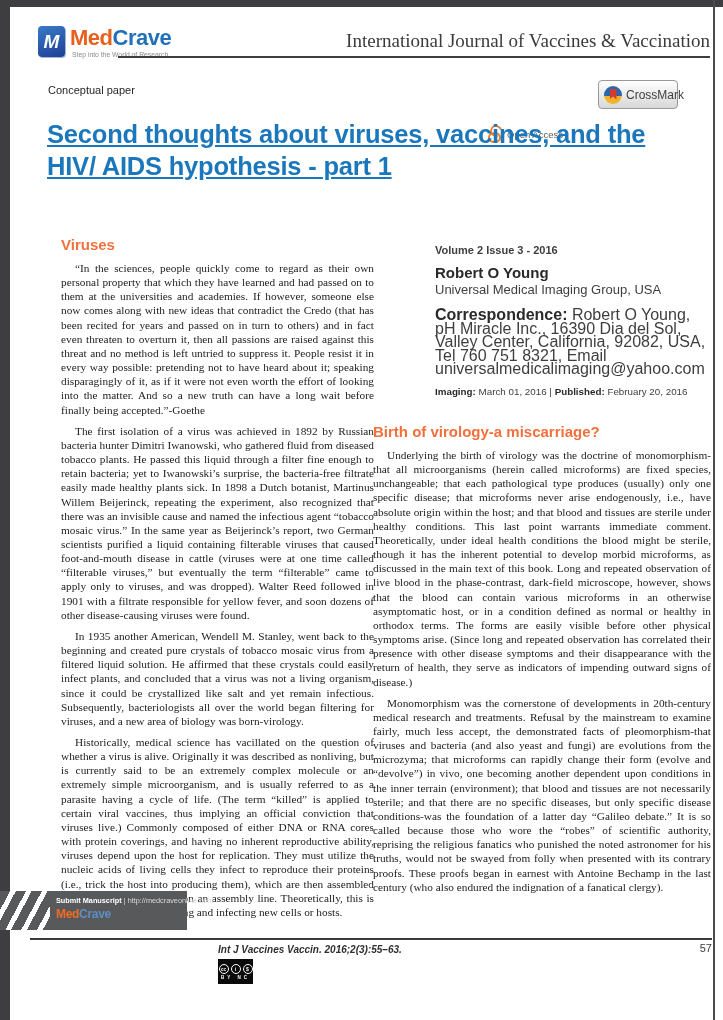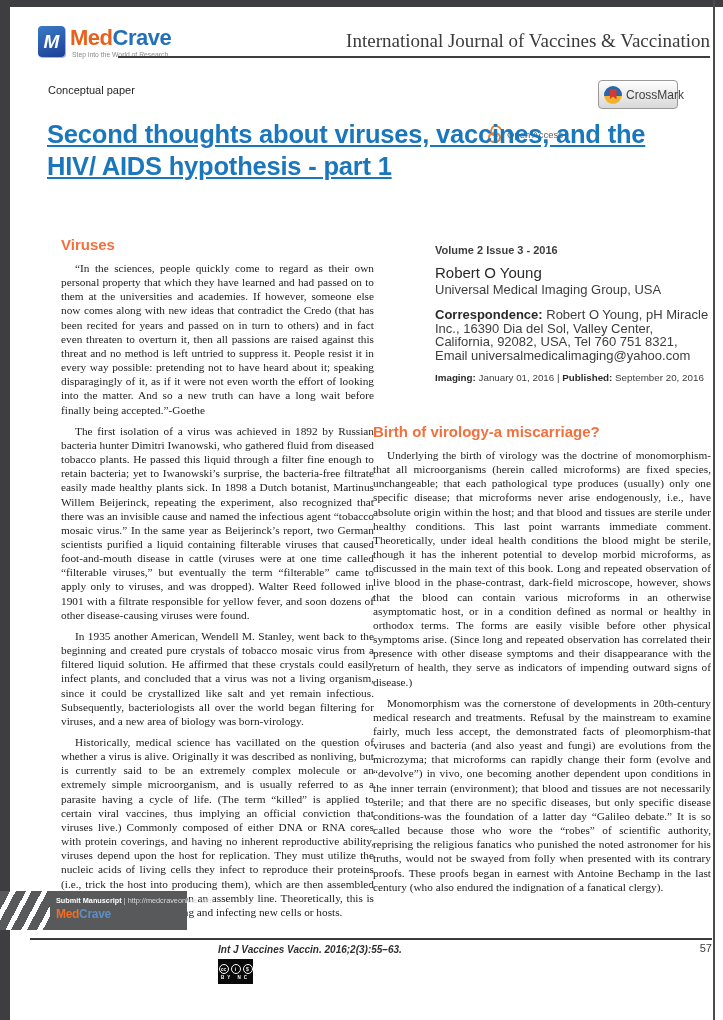--- a/index.html
+++ b/index.html
@@ -39,23 +39,23 @@
   .cm-flag{position:absolute;left:5.5px;top:3px;width:7px;height:11px;background:#d33b2f;
            clip-path:polygon(0 0,100% 0,100% 100%,50% 72%,0 100%);}
   .cm-label{font:400 12px "Liberation Sans",sans-serif;color:#3f3f41;}
 
   .article-title{position:absolute;left:47px;top:118px;width:600px;
                  font:600 25.5px "Liberation Sans",sans-serif;color:#1b77bc;line-height:32px;letter-spacing:-0.2px;text-decoration:underline;}
 
   
   .meta{position:absolute;left:435px;top:198px;width:277px;font-family:"Liberation Sans",sans-serif;color:#3e3e40;margin-top:46px;}
   .meta .vol{font-size:11px;font-weight:600;}
-  .meta .author{margin-top:8px;font-size:15px;font-weight:400;color:#2a2a2c;}
+  .meta .author{margin-top:8px;font-size:15px;font-weight:700;color:#2a2a2c;}
   .meta .affil{margin-top:1px;font-size:13px;}
-  .meta .corr{margin-top:11px;font-size:13px;line-height:13.5px;}
+  .meta .corr{margin-top:11px;font-size:16px;line-height:13.5px;}
   .meta .recv{margin-top:10px;font-size:9.8px;}
   .meta b{color:#2a2a2c;}
 
   
   .col{position:absolute;font-size:11.3px;line-height:14.15px;color:#222;}
   .col-left{left:61px;top:236px;width:313px;}
   .col-right{left:373px;top:423px;width:338px;}
   h2.section{font:700 15px "Liberation Sans",sans-serif;color:#f3703d;margin:0 0 8px 0;}
   h2.section.spaced{margin-top:13px;}
   p.body{margin:0 0 7px 0;text-align:justify;text-indent:14px;}
@@ -129,21 +129,21 @@
   <div class="article-title">Second thoughts about viruses, vaccines, and the HIV/ AIDS hypothesis - part 1</div>
 
   <div class="meta">
     <div class="vol">Volume 2 Issue 3 - 2016</div>
     <div class="author">Robert O Young</div>
     <div class="affil">Universal Medical Imaging Group, USA</div>
     <div class="corr">
       <b>Correspondence:</b><span> Robert O Young, pH Miracle Inc., 16390 Dia del Sol, Valley Center, California, 92082, USA, Tel 760 751 8321, Email universalmedicalimaging@yahoo.com</span>
     </div>
     <div class="recv">
-      <b>Imaging:</b><span> January 01, 2016 | </span><b>Published:</b><span> September 20, 2016</span>
+      <b>Imaging:</b><span> March 01, 2016 | </span><b>Published:</b><span> February 20, 2016</span>
     </div>
   </div>
 
   <div class="col col-left">
     <h2 class="section">Viruses</h2>
     <p class="body">“In the sciences, people quickly come to regard as their own personal property that which they have learned and had passed on to them at the universities and academies. If however, someone else now comes along with new ideas that contradict the Credo (that has been recited for years and passed on in turn to others) and in fact even threaten to overturn it, then all passions are raised against this threat and no method is left untried to suppress it. People resist it in every way possible: pretending not to have heard about it; speaking disparagingly of it, as if it were not even worth the effort of looking into the matter. And so a new truth can have a long wait before finally being accepted.”-Goethe</p>
     <p class="body">The first isolation of a virus was achieved in 1892 by Russian bacteria hunter Dimitri Iwanowski, who gathered fluid from diseased tobacco plants. He passed this liquid through a filter fine enough to retain bacteria; yet to Iwanowski’s surprise, the bacteria-free filtrate easily made healthy plants sick. In 1898 a Dutch botanist, Martinus Willem Beijerinck, repeating the experiment, also recognized that there was an invisible cause and named the infectious agent “tobacco mosaic virus.” In the same year as Beijerinck’s report, two German scientists purified a liquid containing filterable viruses that caused foot-and-mouth disease in cattle (viruses were at one time called “filterable viruses,” but eventually the term “filterable” came to apply only to viruses, and was dropped). Walter Reed followed in 1901 with a filtrate responsible for yellow fever, and soon dozens of other disease-causing viruses were found.</p>
     <p class="body">In 1935 another American, Wendell M. Stanley, went back to the beginning and created pure crystals of tobacco mosaic virus from a filtered liquid solution. He affirmed that these crystals could easily infect plants, and concluded that a virus was not a living organism, since it could be crystallized like salt and yet remain infectious. Subsequently, bacteriologists all over the world began filtering for viruses, and a new area of biology was born-virology.</p>
     <p class="body">Historically, medical science has vacillated on the question of whether a virus is alive. Originally it was described as nonliving, but is currently said to be an extremely complex molecule or an extremely simple microorganism, and is usually referred to as a parasite having a cycle of life. (The term “killed” is applied to certain viral vaccines, thus implying an official conviction that viruses live.) Commonly composed of either DNA or RNA cores with protein coverings, and having no inherent reproductive ability, viruses depend upon the host for replication. They must utilize the nucleic acids of living cells they infect to reproduce their proteins (i.e., trick the host into producing them), which are then assembled into new viruses like cars on an assembly line. Theoretically, this is their only means of surviving and infecting new cells or hosts.</p>
   </div>

